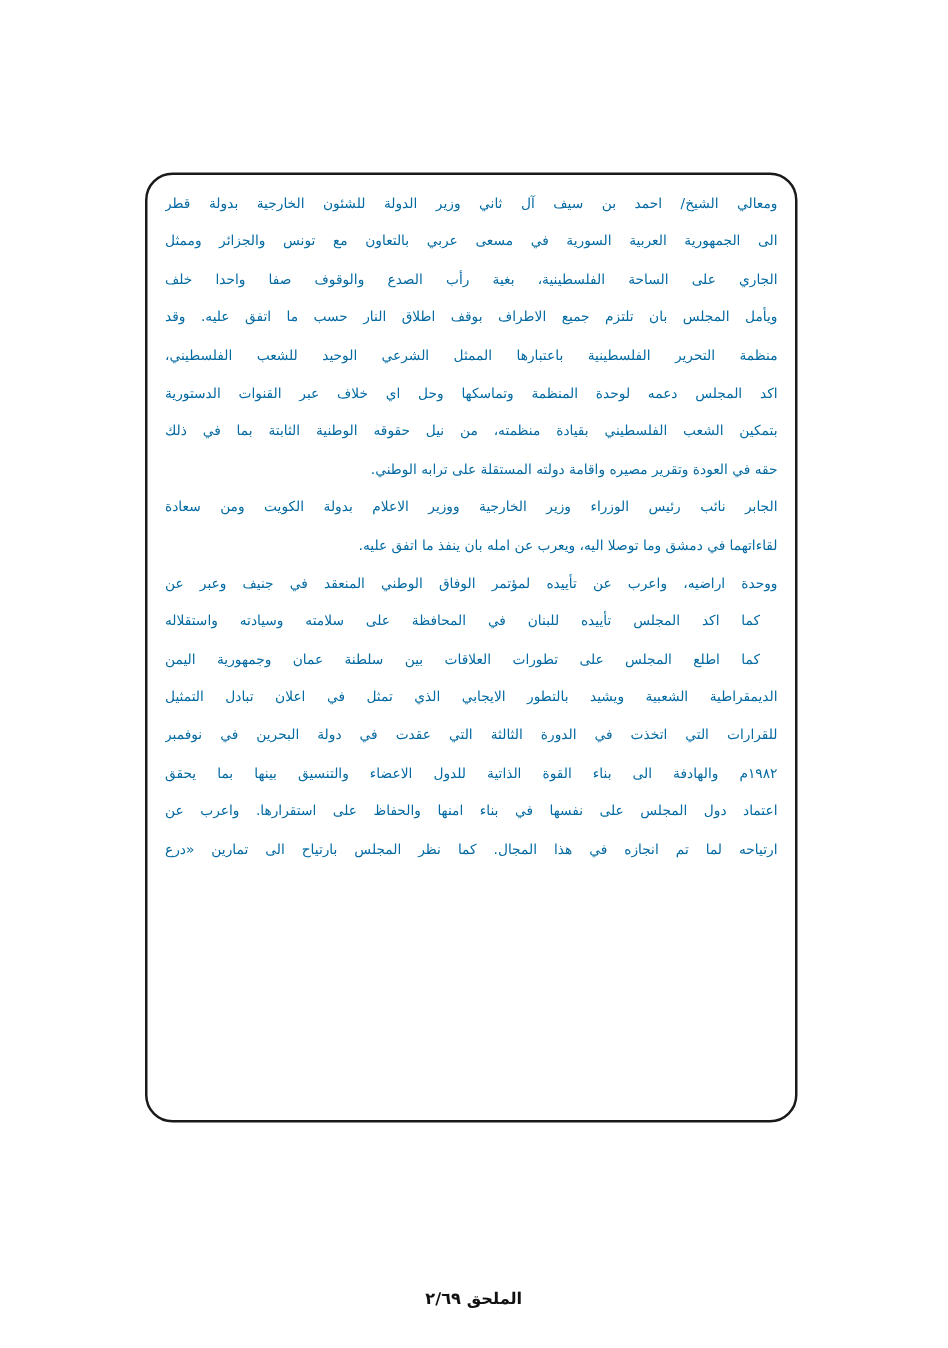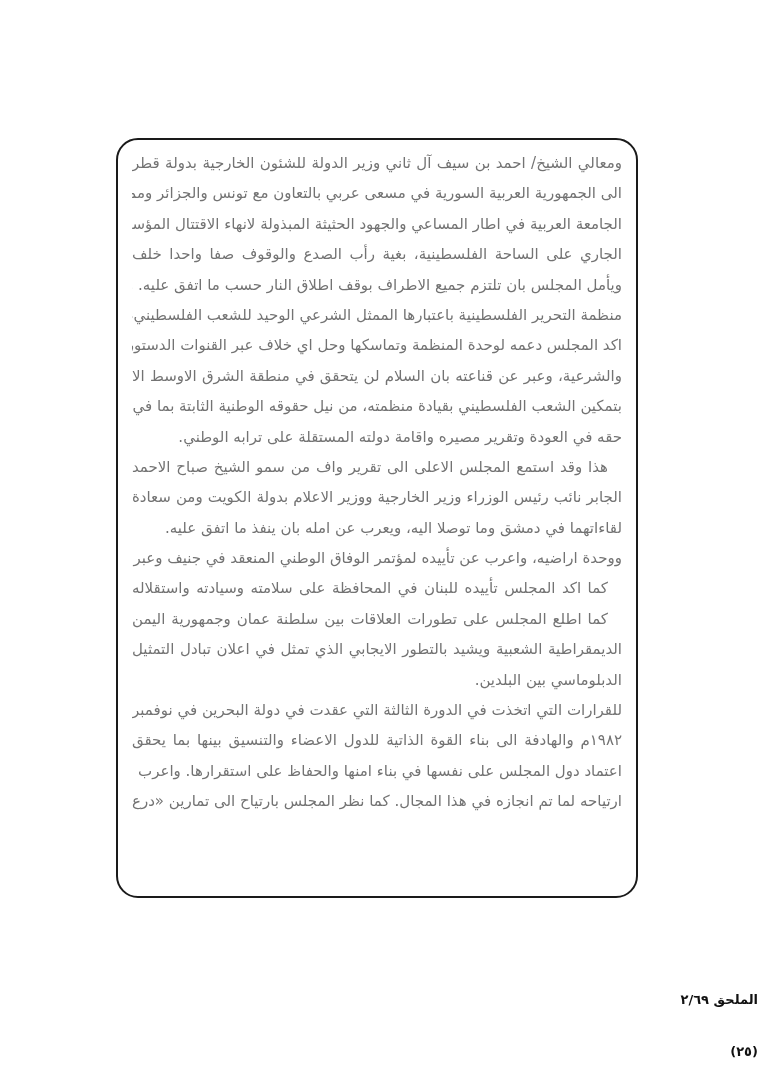--- a/index.html
+++ b/index.html
@@ -11,69 +11,67 @@
     border: 2px solid #1a1a1a;
     border-radius: 22px;
     box-sizing: border-box;
   }
   .text {
     position: absolute;
     left: 132px; top: 148px;
     width: 490px;
     direction: rtl;
     font-family: "DejaVu Sans", sans-serif;
-    font-size: 15px;
-    color: #737373;
+    font-size: 11px;
+    color: #0369a1;
   }
   .line {
     height: 30.4px;
     line-height: 30.4px;
     white-space: nowrap;
     text-align: justify;
     text-align-last: justify;
     overflow: hidden;
   }
   .line.last { text-align-last: right; }
   .line.indent { padding-right: 14px; }
   .footer {
     position: absolute;
     left: 0; width: 758px;
+    text-align: center;
     direction: rtl;
     font-family: "DejaVu Sans", sans-serif;
     font-weight: bold;
     font-size: 13px;
     color: #111;
+    margin-top: 40px;
   }
   .footer.annex { top: 992px; }
   .footer.pagenum { top: 1044px; }
 </style>
 </head>
 <body>
 
 <div class="frame"></div>
 
 <div class="text" id="body-text">
     <div class="line">ومعالي الشيخ/ احمد بن سيف آل ثاني وزير الدولة للشئون الخارجية بدولة قطر</div>
     <div class="line">الى الجمهورية العربية السورية في مسعى عربي بالتعاون مع تونس والجزائر وممثل</div>
-    <div class="line">الجامعة العربية في اطار المساعي والجهود الحثيثة المبذولة لانهاء الاقتتال المؤسف</div>
     <div class="line">الجاري على الساحة الفلسطينية، بغية رأب الصدع والوقوف صفا واحدا خلف</div>
     <div class="line">ويأمل المجلس بان تلتزم جميع الاطراف بوقف اطلاق النار حسب ما اتفق عليه. وقد</div>
     <div class="line">منظمة التحرير الفلسطينية باعتبارها الممثل الشرعي الوحيد للشعب الفلسطيني،</div>
     <div class="line">اكد المجلس دعمه لوحدة المنظمة وتماسكها وحل اي خلاف عبر القنوات الدستورية</div>
-    <div class="line">والشرعية، وعبر عن قناعته بان السلام لن يتحقق في منطقة الشرق الاوسط الا</div>
     <div class="line">بتمكين الشعب الفلسطيني بقيادة منظمته، من نيل حقوقه الوطنية الثابتة بما في ذلك</div>
     <div class="line last">حقه في العودة وتقرير مصيره واقامة دولته المستقلة على ترابه الوطني.</div>
-    <div class="line indent">هذا وقد استمع المجلس الاعلى الى تقرير واف من سمو الشيخ صباح الاحمد</div>
     <div class="line">الجابر نائب رئيس الوزراء وزير الخارجية ووزير الاعلام بدولة الكويت ومن سعادة</div>
     <div class="line last">لقاءاتهما في دمشق وما توصلا اليه، ويعرب عن امله بان ينفذ ما اتفق عليه.</div>
     <div class="line">ووحدة اراضيه، واعرب عن تأييده لمؤتمر الوفاق الوطني المنعقد في جنيف وعبر عن</div>
     <div class="line indent">كما اكد المجلس تأييده للبنان في المحافظة على سلامته وسيادته واستقلاله</div>
     <div class="line indent">كما اطلع المجلس على تطورات العلاقات بين سلطنة عمان وجمهورية اليمن</div>
     <div class="line">الديمقراطية الشعبية ويشيد بالتطور الايجابي الذي تمثل في اعلان تبادل التمثيل</div>
-    <div class="line last">الدبلوماسي بين البلدين.</div>
     <div class="line">للقرارات التي اتخذت في الدورة الثالثة التي عقدت في دولة البحرين في نوفمبر</div>
     <div class="line">١٩٨٢م والهادفة الى بناء القوة الذاتية للدول الاعضاء والتنسيق بينها بما يحقق</div>
     <div class="line">اعتماد دول المجلس على نفسها في بناء امنها والحفاظ على استقرارها. واعرب عن</div>
     <div class="line">ارتياحه لما تم انجازه في هذا المجال. كما نظر المجلس بارتياح الى تمارين «درع</div>
   </div>
 
 <div class="footer annex">الملحق ٢/٦٩</div>
 <div class="footer pagenum">(٢٥)</div>
 
 </body></html>

